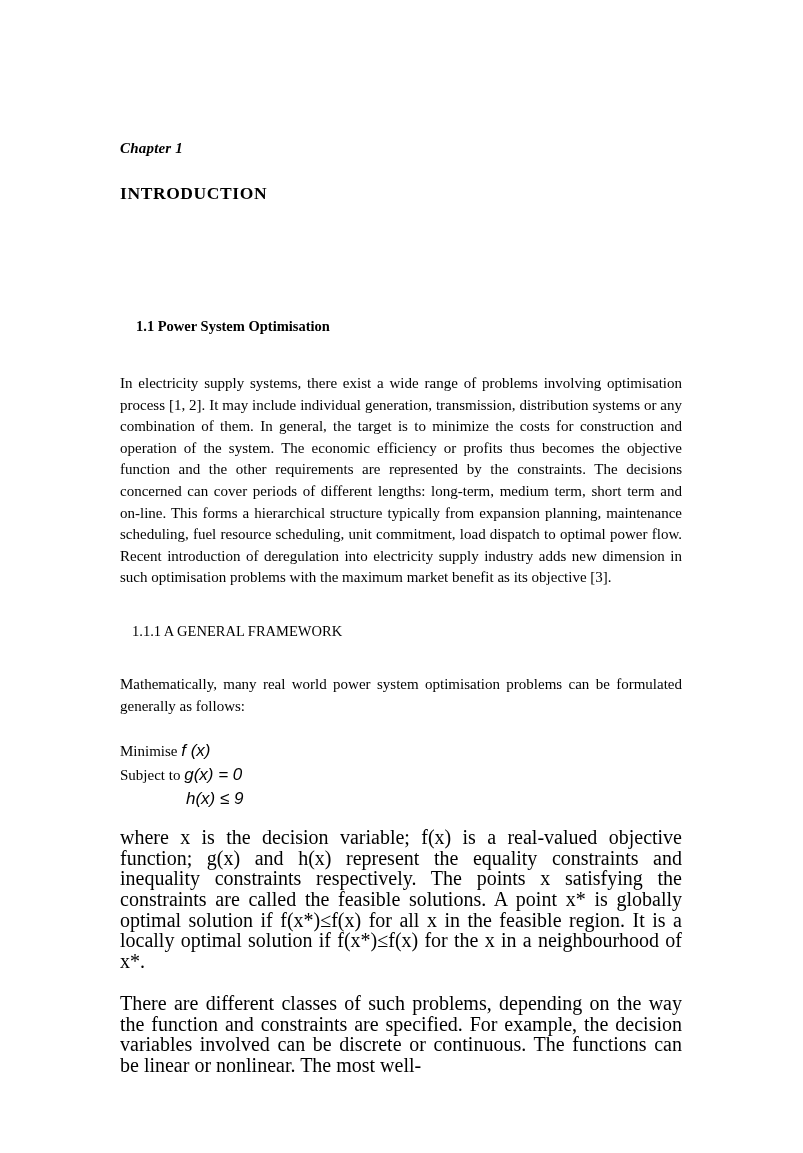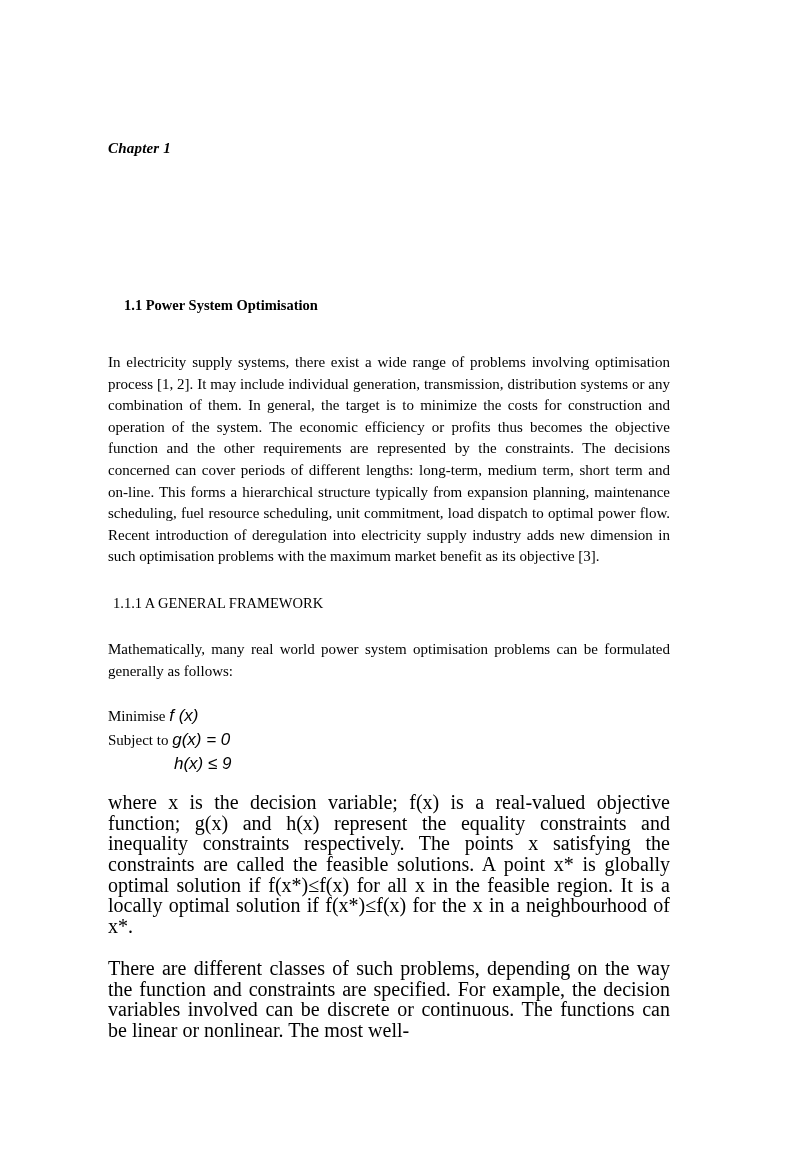--- a/index.html
+++ b/index.html
@@ -16,21 +16,21 @@
   }
   .page {
     position: relative;
     width: 803px;
     height: 1153px;
     background: #ffffff;
     box-sizing: border-box;
   }
   .content {
     position: absolute;
-    left: 108px;
+    left: 120px;
     top: 140px;
     width: 562px;
   }
   .chapter-label {
     font-family: "Liberation Serif", serif;
     font-weight: bold;
     font-style: italic;
     font-size: 15px;
     letter-spacing: 0.2px;
     margin: 0 0 26px 0;
@@ -44,21 +44,21 @@
   }
   .section-heading {
     font-family: "Liberation Serif", serif;
     font-weight: bold;
     font-size: 14.5px;
     margin: 16px;
   }
   .subsection-heading {
     font-family: "Liberation Serif", serif;
     font-size: 14.5px;
-    margin: 5px;
+    margin: 12px;
   }
   .para {
     font-size: 15px;
     line-height: 21.6px;
     text-align: justify;
     margin: 0;
   }
   .para-narrow {
     font-size: 20px;
     line-height: 20.6px;
@@ -84,20 +84,21 @@
   .formula-block { margin: 0; }
 </style>
 </head>
 <body>
 
 <div class="page">
   <div class="content">
 
     <div class="chapter-label">Chapter 1</div>
 
+    <div class="chapter-title">INTRODUCTION</div>
 
     <div class="spacer-xl"></div>
 
     <div class="section-heading">1.1  Power System Optimisation</div>
 
     <div class="spacer-m"></div>
 
     <p class="para">In electricity supply systems, there exist a wide range of problems involving optimisation process [1, 2]. It may include individual generation, transmission, distribution systems or any combination of them. In general, the target is to minimize the costs for construction and operation of the system. The economic efficiency or profits thus becomes the objective function and the other requirements are represented by the constraints. The decisions concerned can cover periods of different lengths: long-term, medium term, short term and on-line. This forms a hierarchical structure typically from expansion planning, maintenance scheduling, fuel resource scheduling, unit commitment, load dispatch to optimal power flow. Recent introduction of deregulation into electricity supply industry adds new dimension in such optimisation problems with the maximum market benefit as its objective [3].</p>
 
     <div class="spacer-m"></div>

